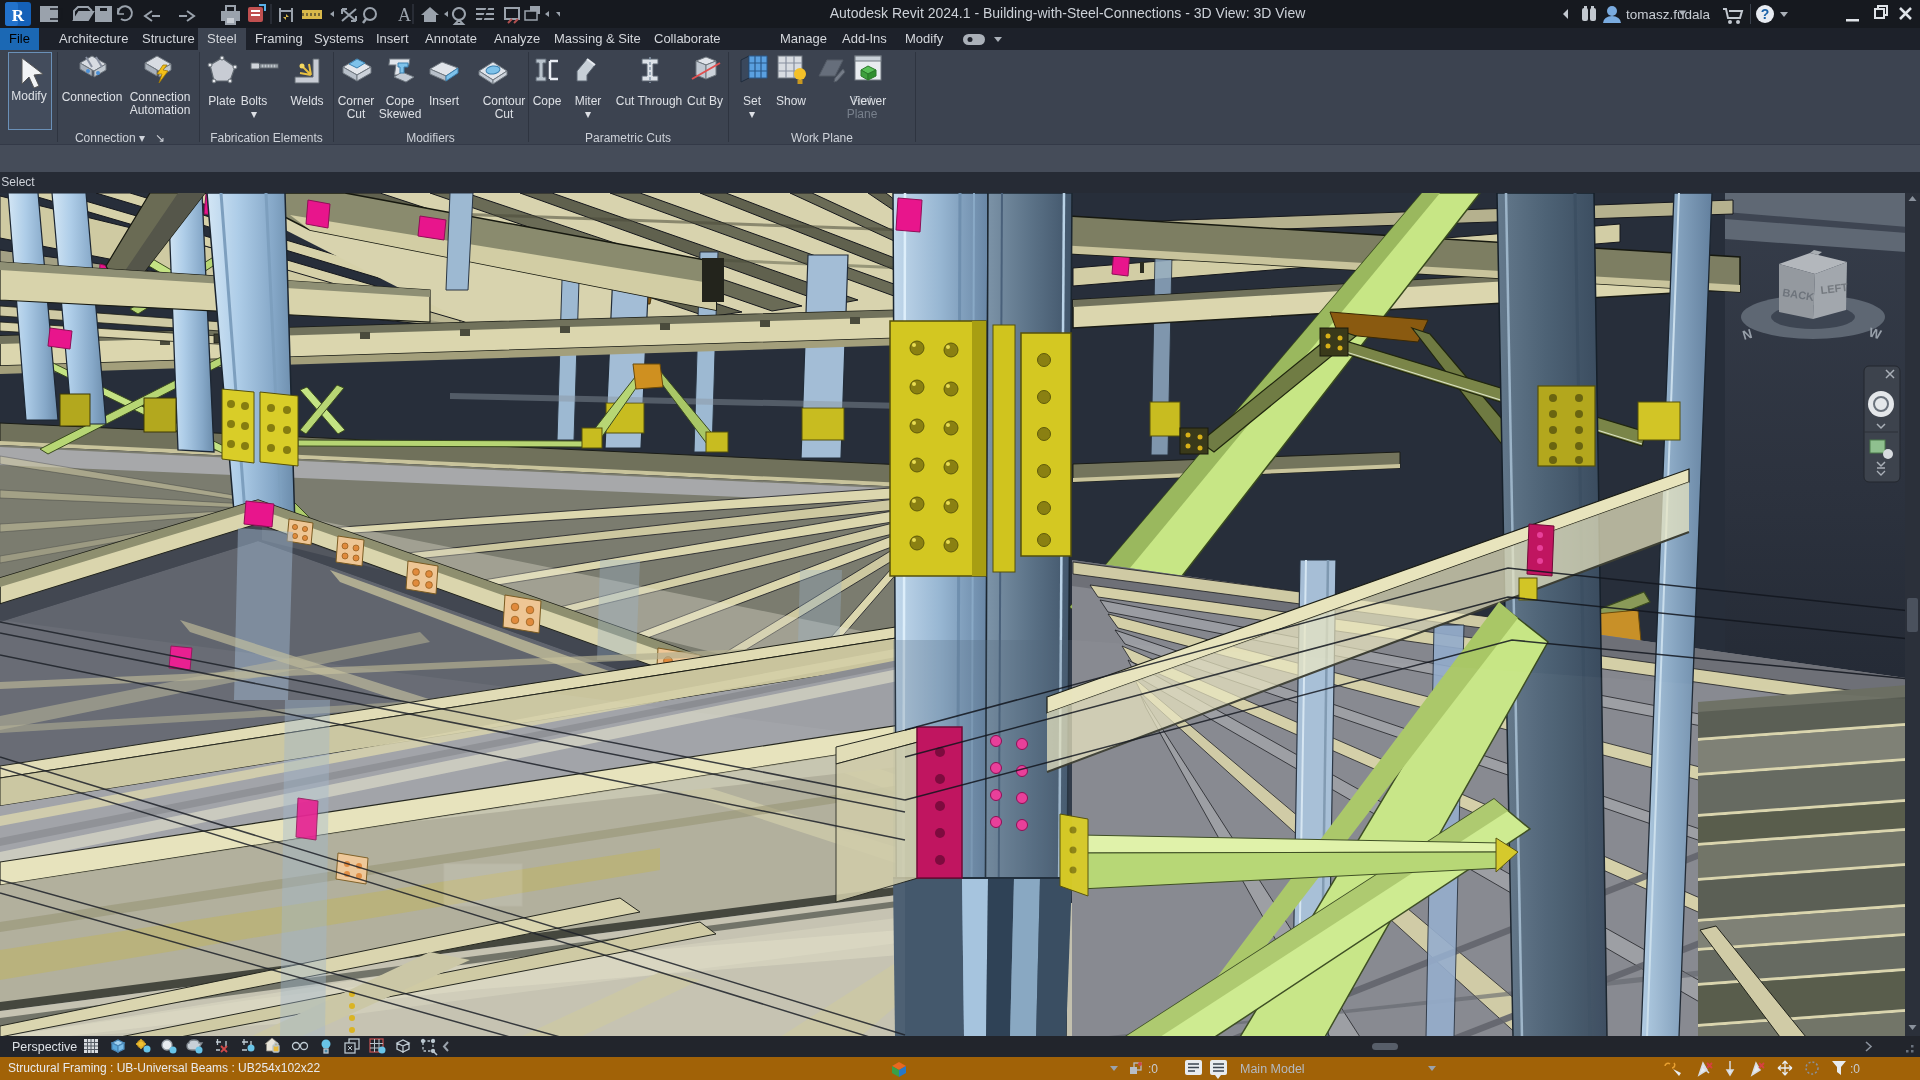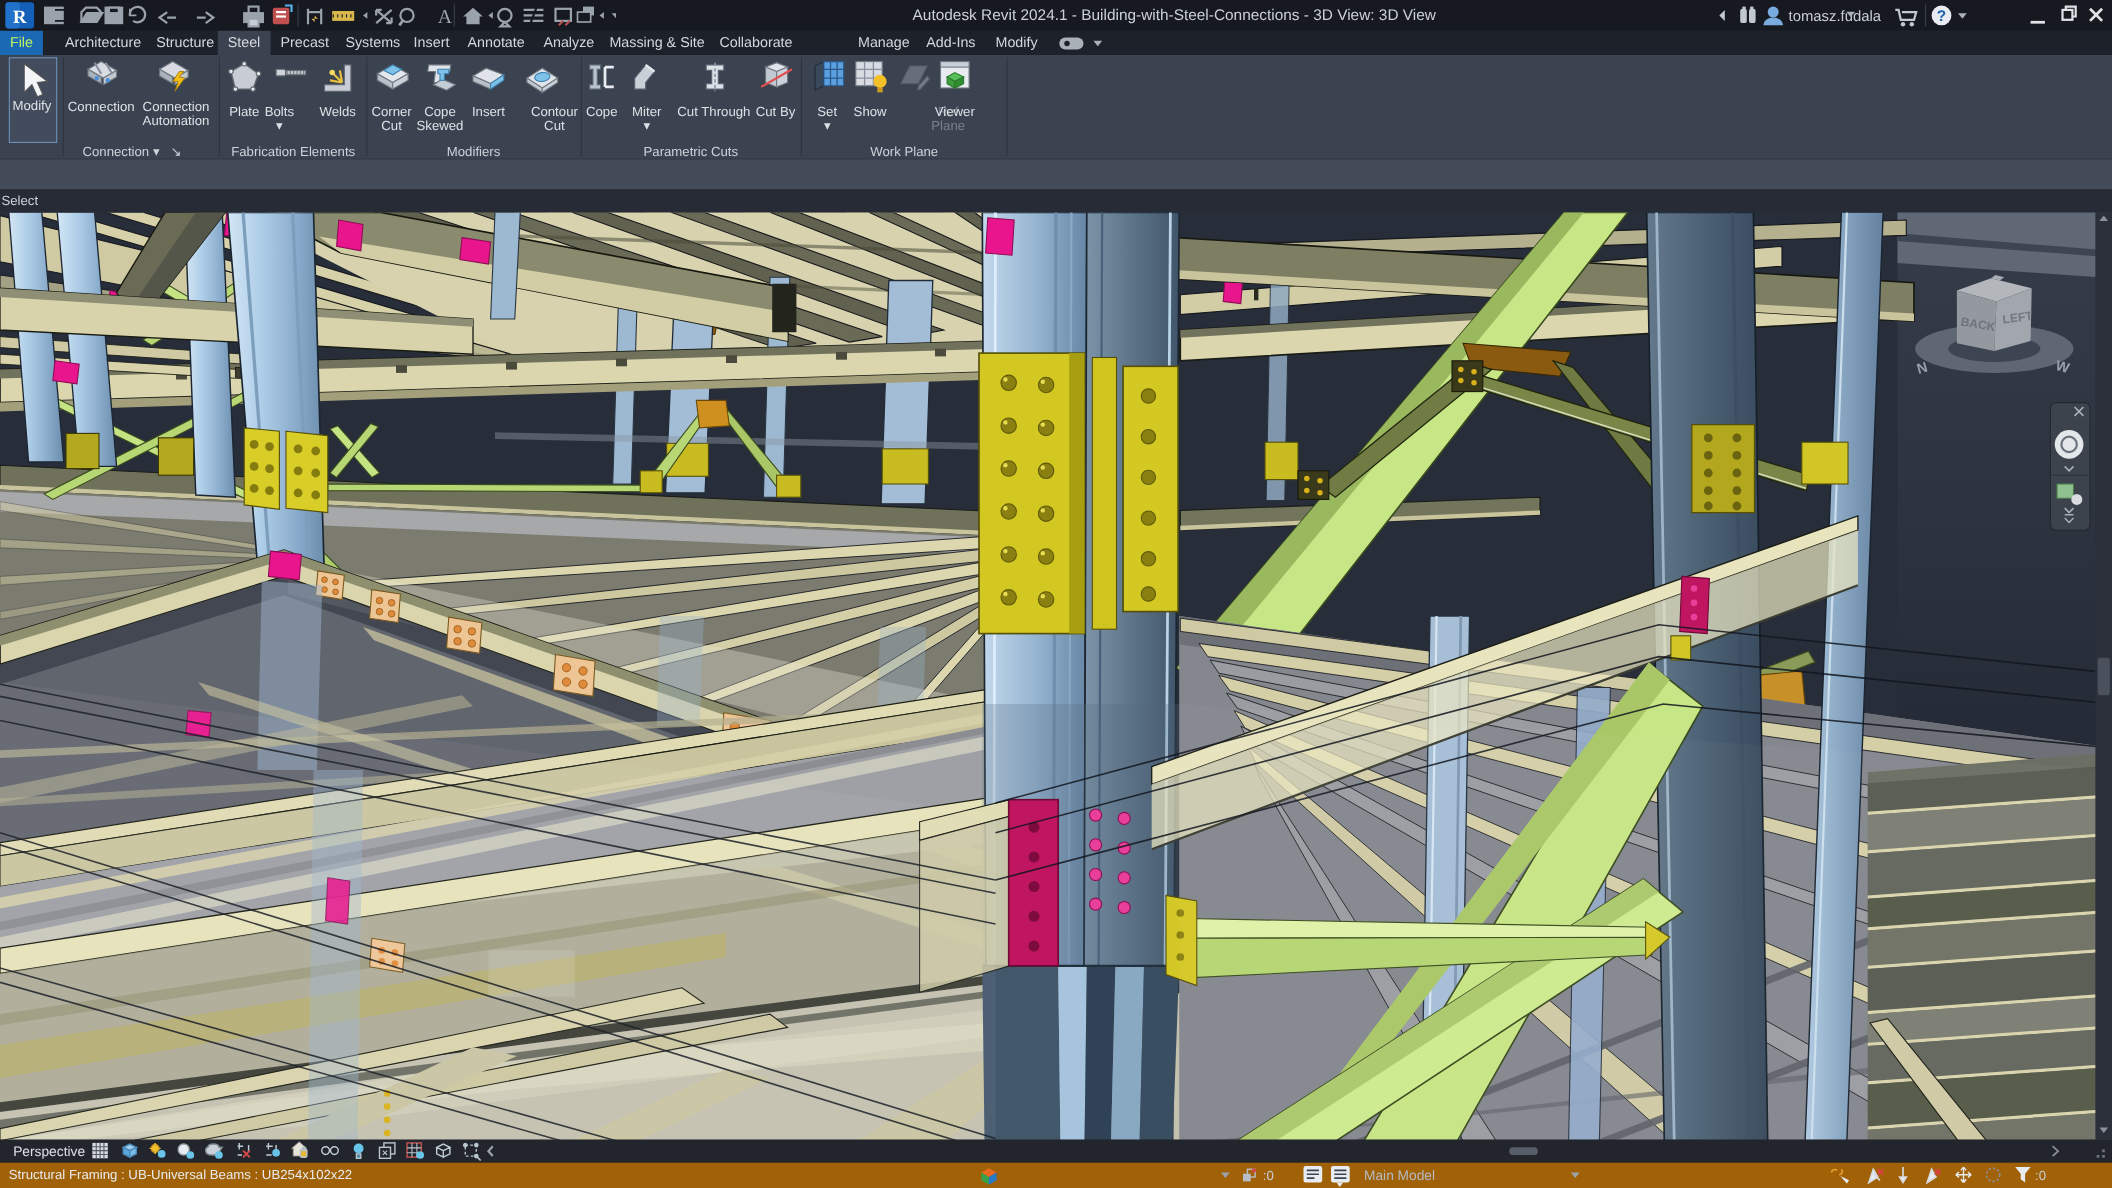--- a/index.html
+++ b/index.html
@@ -109,25 +109,25 @@
       <path d="M220 12 l4 5 4 -5 z" fill="#aab0b8"></path>
       <rect x="286" y="19" width="13" height="2.5" fill="#dfe3e8"></rect>
       <g stroke="#dfe3e8" stroke-width="2" fill="none">
           <rect x="315" y="9" width="9" height="9"></rect>
           <path d="M318 9 v-3 h9 v9 h-3"></path>
         </g>
       <path d="M340 8 l11 11 M351 8 l-11 11" stroke="#dfe3e8" stroke-width="2.5"></path>
     </svg>
   </div>
   <div id="menubar">
-    <div class="mtab" style="left:0px;background:#1b68b4;color:#bef264;">File</div>
+    <div class="mtab" style="left:0px;background:#1b68b4;color:#000000;">File</div>
     <div class="mtab" style="left:50px;">Architecture</div>
     <div class="mtab" style="left:133px;">Structure</div>
     <div class="mtab" style="left:198px;background:#3c4350;">Steel</div>
-    <div class="mtab" style="left:246px;">Precast</div>
+    <div class="mtab" style="left:246px;">Framing</div>
     <div class="mtab" style="left:305px;">Systems</div>
     <div class="mtab" style="left:367px;">Insert</div>
     <div class="mtab" style="left:416px;">Annotate</div>
     <div class="mtab" style="left:485px;">Analyze</div>
     <div class="mtab" style="left:545px;">Massing &amp; Site</div>
     <div class="mtab" style="left:645px;">Collaborate</div>
     <div class="mtab" style="left:726px;margin-top:36px;">View</div>
     <div class="mtab" style="left:771px;">Manage</div>
     <div class="mtab" style="left:833px;">Add-Ins</div>
     <div class="mtab" style="left:896px;">Modify</div>

